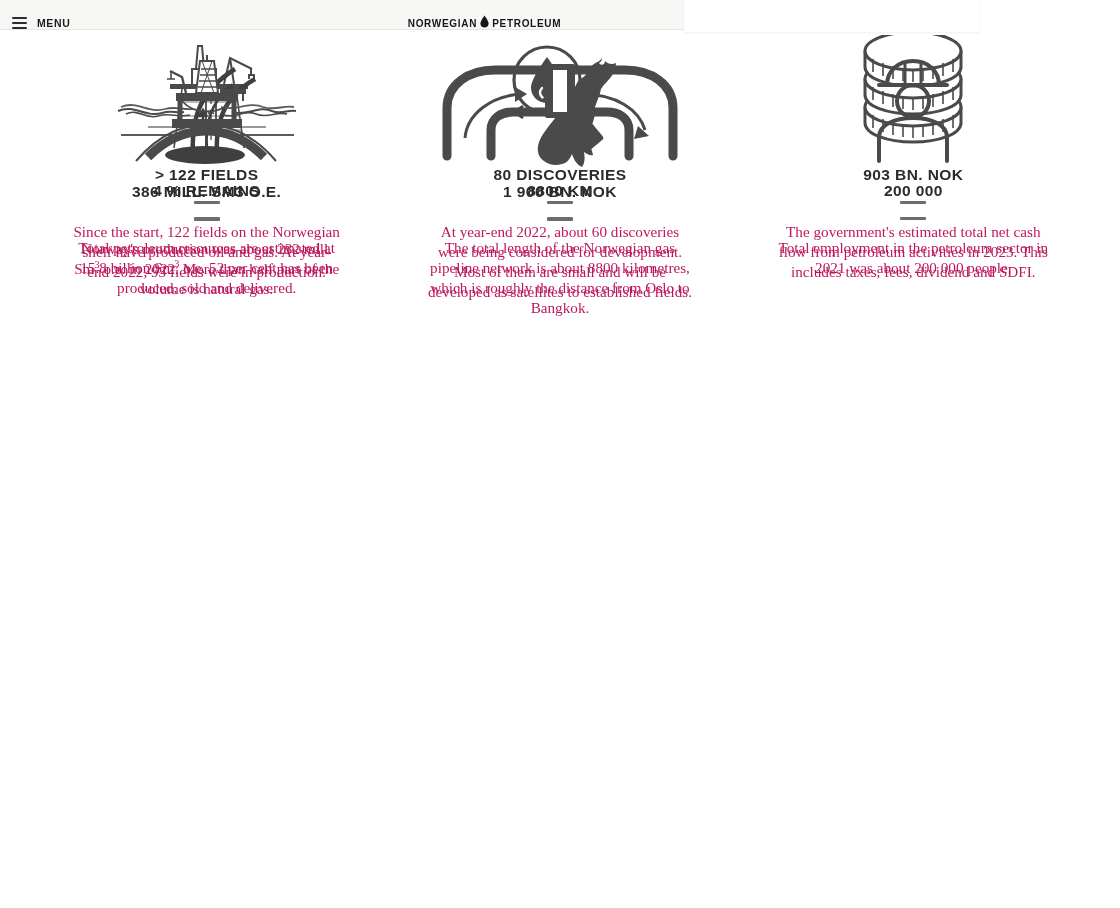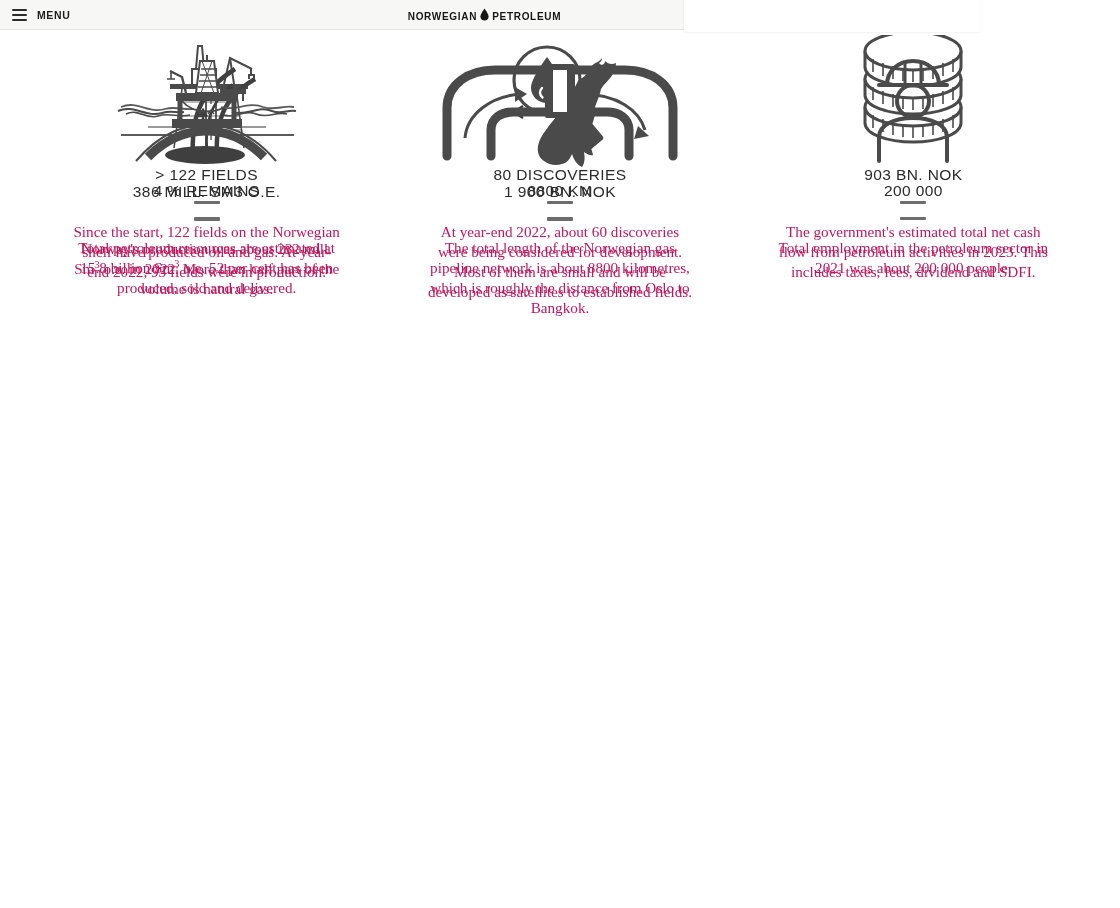--- a/index.html
+++ b/index.html
@@ -14,21 +14,21 @@
 
   
   .topbar {
     position: absolute;
     top: 0; left: 0;
     width: 969px;
     height: 30px;
     background: #f7f7f5;
     border-bottom: 1px solid #e6e6e2;
     display: flex;
-    align-items: center;
+    align-items: flex-end;
     z-index: 30;
   }
   .menu-group {
     display: flex;
     align-items: center;
     gap: 10px;
     margin-left: 12px;
     cursor: pointer;
   }
   .hamburger { display: flex; flex-direction: column; gap: 3px; width: 15px; }
@@ -99,21 +99,21 @@
   .icon-box {
     height: 130px;
     display: flex;
     align-items: center;
     justify-content: center;
   }
   .icon-box svg { display: block; }
 
   .card-title {
     font-size: 15.5px;
-    font-weight: normal;
+    font-weight: bold;
     letter-spacing: 0.4px;
     color: #2b2b2b;
     margin-top: 6px;
   }
   .divider {
     width: 26px;
     height: 3px;
     background: #6d6d6d;
     margin: 17px auto 0;
     border-radius: 1px;

